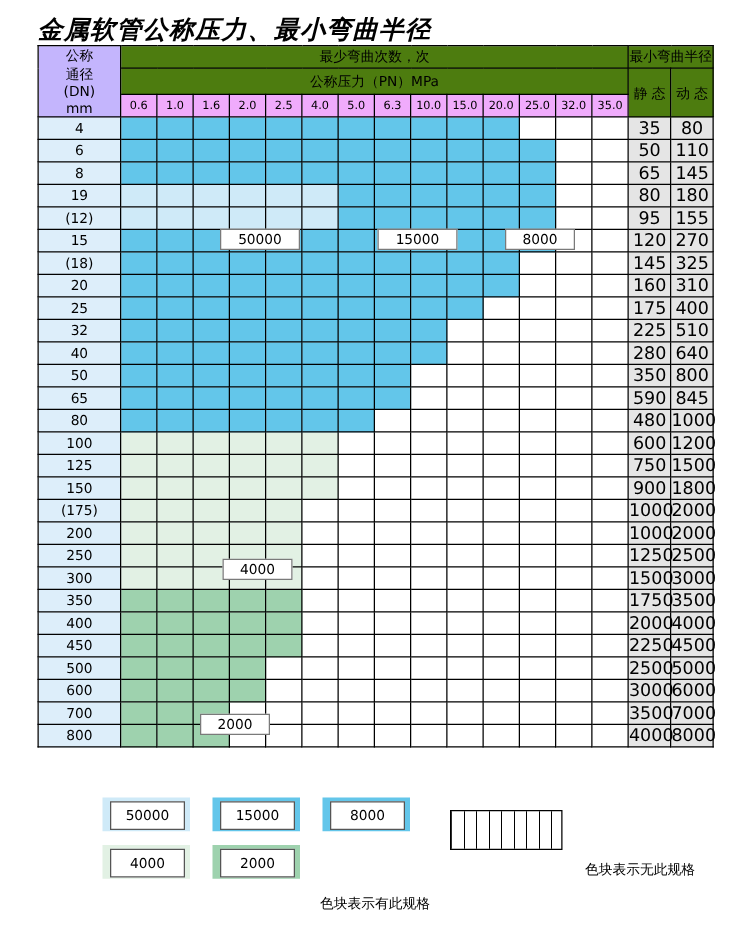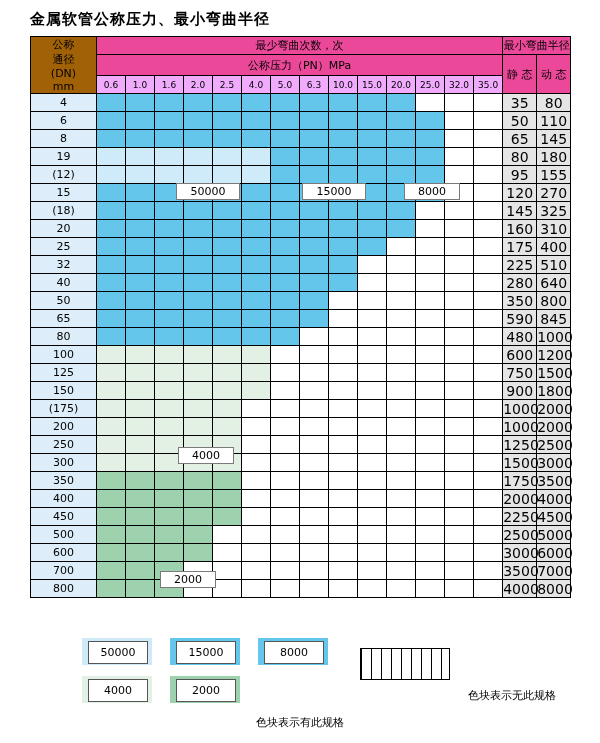--- a/index.html
+++ b/index.html
@@ -7,46 +7,47 @@
     width:600px;height:743px;
     background:#ffffff;
     font-family:"DejaVu Sans","Liberation Sans",sans-serif;
     color:#000;
     position:relative;
     overflow:hidden;
   }
   #title{
     position:absolute;
     left:30px; top:10px;
-    font-size:15px;
+    font-size:20px;
     font-weight:bold;
     letter-spacing:1px;
     font-family:"DejaVu Serif","Liberation Serif",serif;
+    font-style:italic;
   }
   #table-wrap{
     position:absolute;
     left:30px; top:36px;
     width:540px;
   }
   table.main{
     border-collapse:collapse;
     table-layout:fixed;
     width:540px;
     font-size:10px;
   }
   table.main td, table.main th{
     border:1px solid #000;
     padding:0;
     text-align:center;
     vertical-align:middle;
     height:17px;
     font-weight:normal;
   }
-  .hdr{background:#ec4899;font-size:11px;}
-  .hdr-dn{background:#a16207;font-size:11px;}
+  .hdr{background:#4d7c0f;font-size:11px;}
+  .hdr-dn{background:#c4b5fd;font-size:11px;}
   .colhdr{background:#f0abfc;font-size:9px;}
   .dn-cell{background:#ddeefa;font-size:11px;}
   .rad{font-size:14px;background:#e5e5e5;margin-left:16px;}
   .c-empty{background:#ffffff;}
   .c-blue{background:#63c6ea;}
   .c-lblue{background:#cfeaf8;}
   .c-lgreen{background:#e2f1e4;}
   .c-green{background:#9ed2ae;}
   
   .ov{

